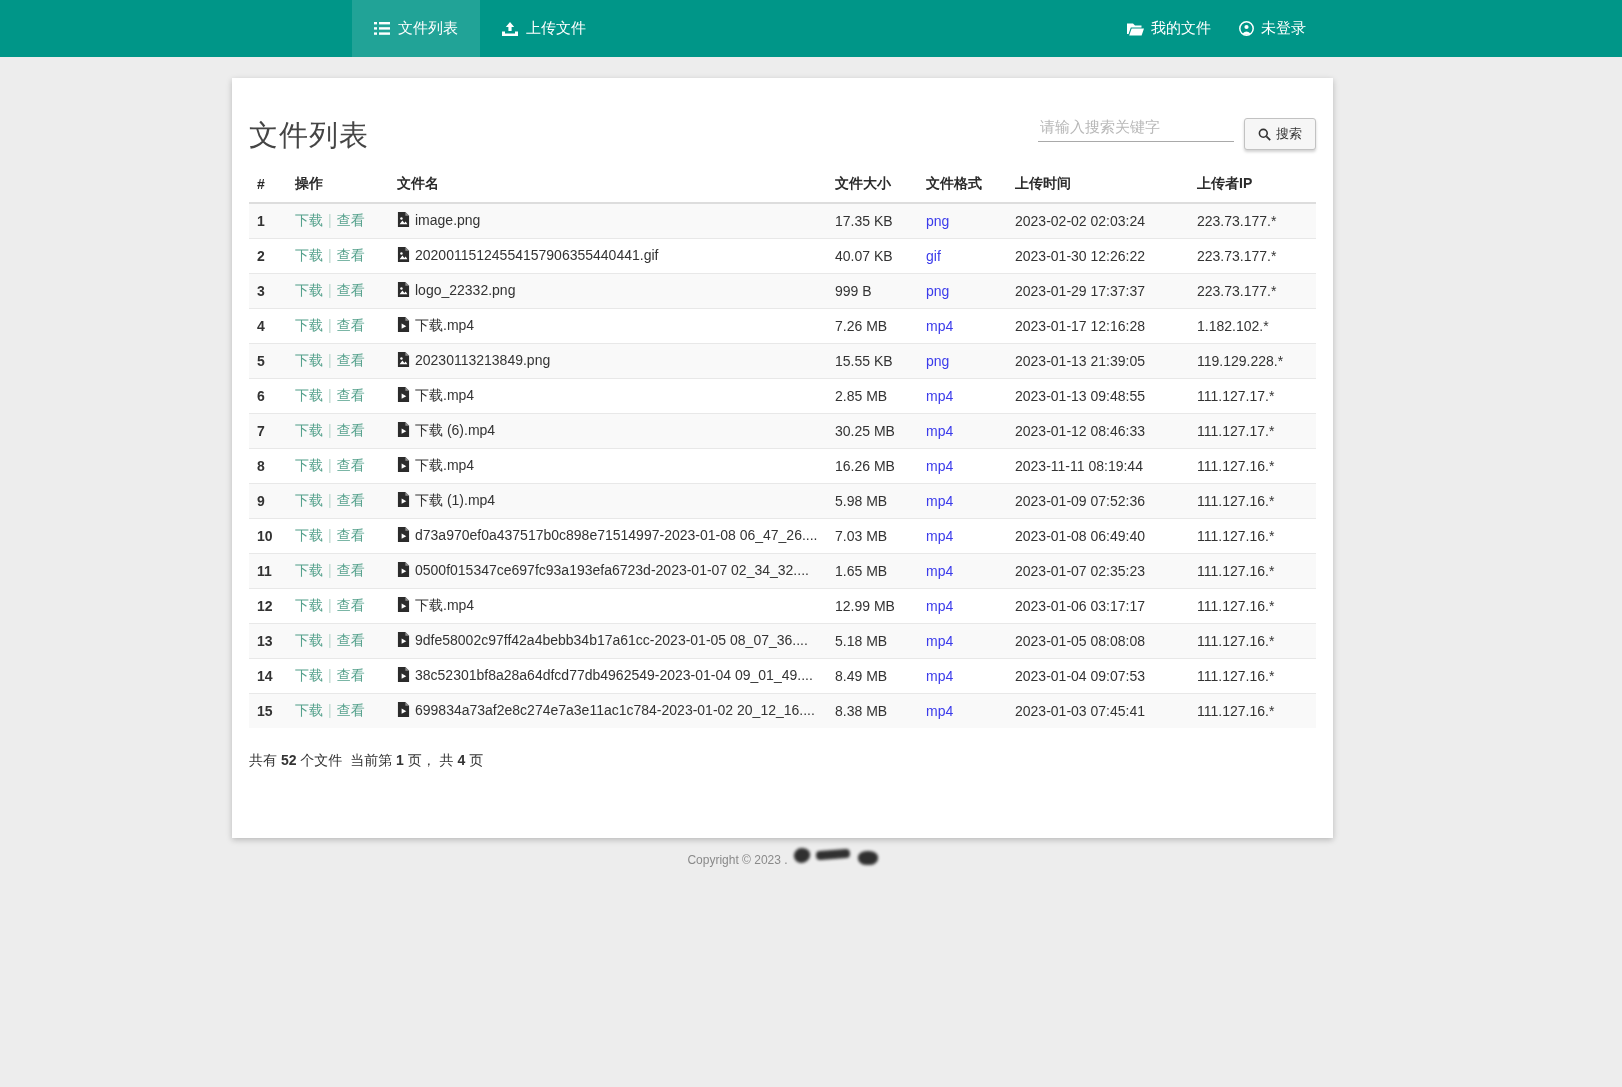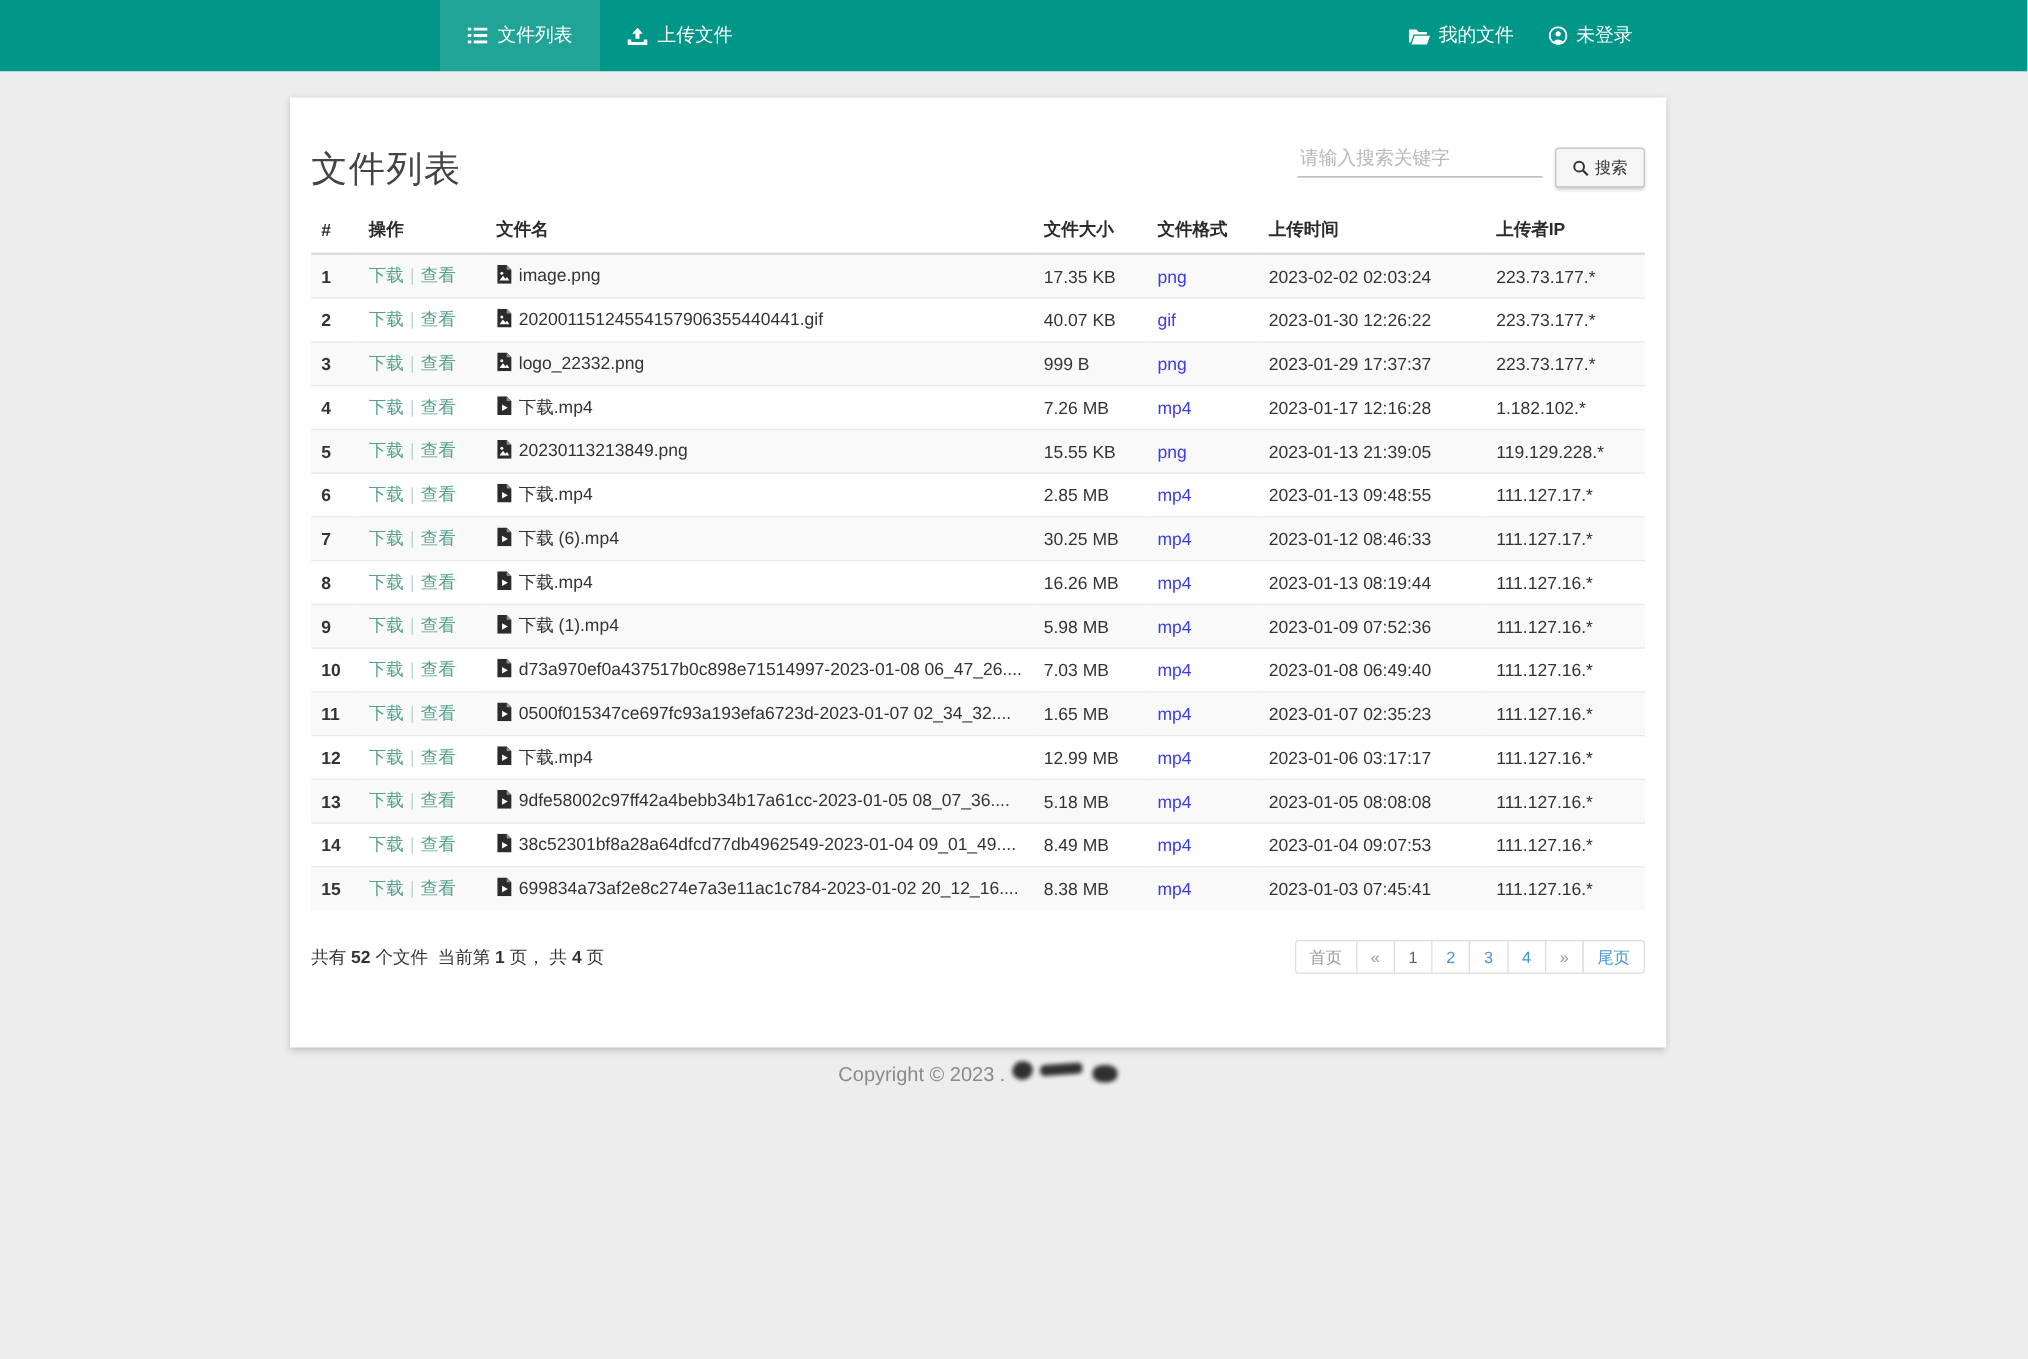--- a/index.html
+++ b/index.html
@@ -84,21 +84,21 @@
     font-size:13px;text-decoration:none;cursor:pointer;line-height:1;
   }
   .page-btn:first-child{border-top-left-radius:3px;border-bottom-left-radius:3px;margin-left:0;}
   .page-btn:last-child{border-top-right-radius:3px;border-bottom-right-radius:3px;}
   .page-btn.muted{color:#9a9a9a;}
   .page-btn.current{color:#666;}
   .page-btn.link{color:var(--pagination-link,#4494d3);}
   
   .footer{
     position:absolute;left:232px;top:852px;width:1101px;
-    text-align:center;font-size:16px;color:#8a8a8a;
+    text-align:center;font-size:12px;color:#8a8a8a;
   }
   .smudge{display:inline-block;vertical-align:-3px;margin-left:6px;filter:blur(1.5px);opacity:.9;}
   .smudge i{display:inline-block;background:#1c1c1c;}
   .smudge i.s1{width:16px;height:15px;border-radius:50% 40% 55% 45%;transform:translateY(-4px) rotate(12deg);}
   .smudge i.s2{width:34px;height:9px;border-radius:4px;margin-left:6px;transform:translateY(-8px) rotate(-4deg);}
   .smudge i.s3{width:20px;height:14px;border-radius:45%;margin-left:8px;transform:translateY(-2px);}
 </style>
 </head>
 <body>
 
@@ -332,21 +332,21 @@
     </td>
     <td class="col-name">
       <span class="file-icon"><svg width="13" height="15" viewBox="0 0 14 16">
                 <path d="M1 0 H9 L13 4 V16 H1 Z" fill="#2b2b2b"></path>
                 <path d="M9 0 L13 4 H9 Z" fill="#8f8f8f"></path>
                 <path d="M5 7 L10 9.8 L5 12.6 Z" fill="#fff"></path>
               </svg></span><span>下载.mp4</span>
     </td>
     <td class="col-size">16.26 MB</td>
     <td class="col-format"><a class="fmt-link">mp4</a></td>
-    <td class="col-time">2023-01-13 08:19:44</td>
+    <td class="col-time">2023-11-11 08:19:44</td>
     <td class="col-ip">111.127.16.*</td>
   </tr>
 
   <tr>
     <td class="col-idx">9</td>
     <td class="col-actions">
       <a class="action">下载</a><span class="sep">|</span><a class="action">查看</a>
     </td>
     <td class="col-name">
       <span class="file-icon"><svg width="13" height="15" viewBox="0 0 14 16">
@@ -476,28 +476,18 @@
       <span>共有</span>
       <b>52</b>
       <span>个文件</span>&nbsp;
       <span>当前第</span>
       <b>1</b>
       <span>页，</span>
       <span>共</span>
       <b>4</b>
       <span>页</span>
     </div>
-    <div class="pagination">
-        <a class="page-btn muted">首页</a>
-        <a class="page-btn muted">«</a>
-        <a class="page-btn current">1</a>
-        <a class="page-btn link">2</a>
-        <a class="page-btn link">3</a>
-        <a class="page-btn link">4</a>
-        <a class="page-btn muted">»</a>
-        <a class="page-btn link">尾页</a>
-      </div>
   </div>
 </div>
 
 <div class="footer">
   <span>Copyright © 2023 .</span><span class="smudge"><i class="s1"></i><i class="s2"></i><i class="s3"></i></span>
 </div>
 
 </body></html>

